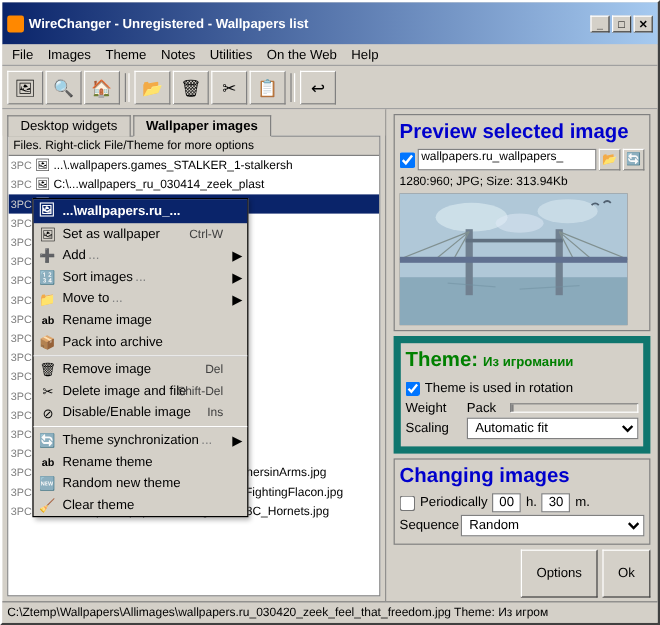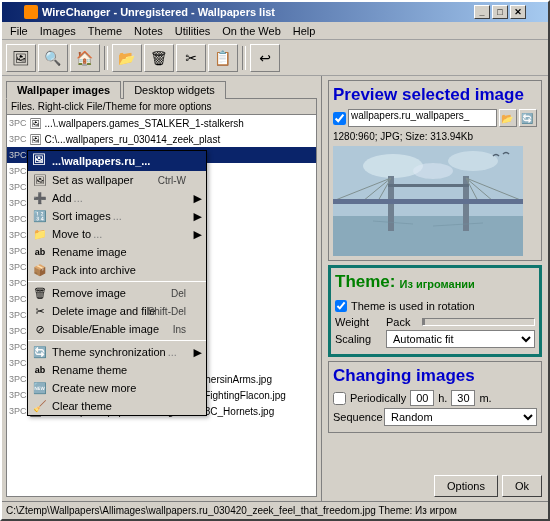--- a/index.html
+++ b/index.html
@@ -20,25 +20,25 @@
       border-right-color: #404040;
       border-bottom-color: #404040;
       display: flex;
       flex-direction: column;
     }
     .title-bar {
       background: linear-gradient(to right, #0a246a, #a6caf0);
       color: white;
       font-size: 11px;
       font-weight: bold;
-      padding: 3px 22px;
+      padding: 3px 4px;
       display: flex;
       align-items: center;
       justify-content: space-between;
-      height: 20px;
+      height: 35px;
     }
     .title-bar-left {
       display: flex;
       align-items: center;
       gap: 4px;
     }
     .title-icon {
       width: 14px;
       height: 14px;
       background: #ff8800;
@@ -313,21 +313,21 @@
       width: 190px;
       height: 110px;
       background: #888;
       overflow: hidden;
       display: flex;
       align-items: center;
       justify-content: center;
     }
     
     .theme-section {
-      border: 3px solid #0f766e;
+      border: 6px solid #0f766e;
       padding: 4px;
       background: #d4d0c8;
     }
     .checkbox-row {
       display: flex;
       align-items: center;
       gap: 4px;
       margin: 4px 0;
     }
     .checkbox-row input { width: 12px; height: 12px; }
@@ -382,21 +382,21 @@
       text-align: center;
       font-size: 11px;
     }
     .bottom-buttons {
       display: flex;
       justify-content: flex-end;
       gap: 4px;
       margin-top: auto;
     }
     .action-btn {
-      height: 22px;
+      height: 40px;
       padding: 0 12px;
       background: #d4d0c8;
       border: 1px solid #fff;
       border-right-color: #404040;
       border-bottom-color: #404040;
       cursor: pointer;
       font-size: 11px;
     }
     
     .status-bar {
@@ -457,22 +457,22 @@
     <div class="toolbar-btn">✂</div>
     <div class="toolbar-btn">📋</div>
     <div class="toolbar-separator"></div>
     <div class="toolbar-btn">↩</div>
   </div>
 
   <div class="main-area">
 
     <div class="left-panel">
       <div class="tab-bar">
+        <div class="tab">Desktop widgets</div>
         <div class="tab active">Wallpaper images</div>
-        <div class="tab">Desktop widgets</div>
       </div>
       <div class="tab-content">
         <div class="file-hint">Files. Right-click File/Theme for more options</div>
         <div class="file-list" style="position:relative;">
 
           <div class="file-item">
             <span class="tag">3PC</span>
             <span class="icon">🖼</span>
             <span>...\.wallpapers.games_STALKER_1-stalkersh</span>
           </div>
@@ -625,21 +625,21 @@
               <span>Theme synchronization</span>
               <span class="ctx-dots">...</span>
               <span class="ctx-arrow">▶</span>
             </div>
             <div class="ctx-item">
               <span class="ctx-icon" style="font-size:9px;font-weight:bold;">ab</span>
               <span>Rename theme</span>
             </div>
             <div class="ctx-item">
               <span class="ctx-icon">🆕</span>
-              <span>Create new more</span>
+              <span>Random new theme</span>
             </div>
             <div class="ctx-item">
               <span class="ctx-icon">🧹</span>
               <span>Clear theme</span>
             </div>
           </div>
 
         </div>
       </div>
     </div>

